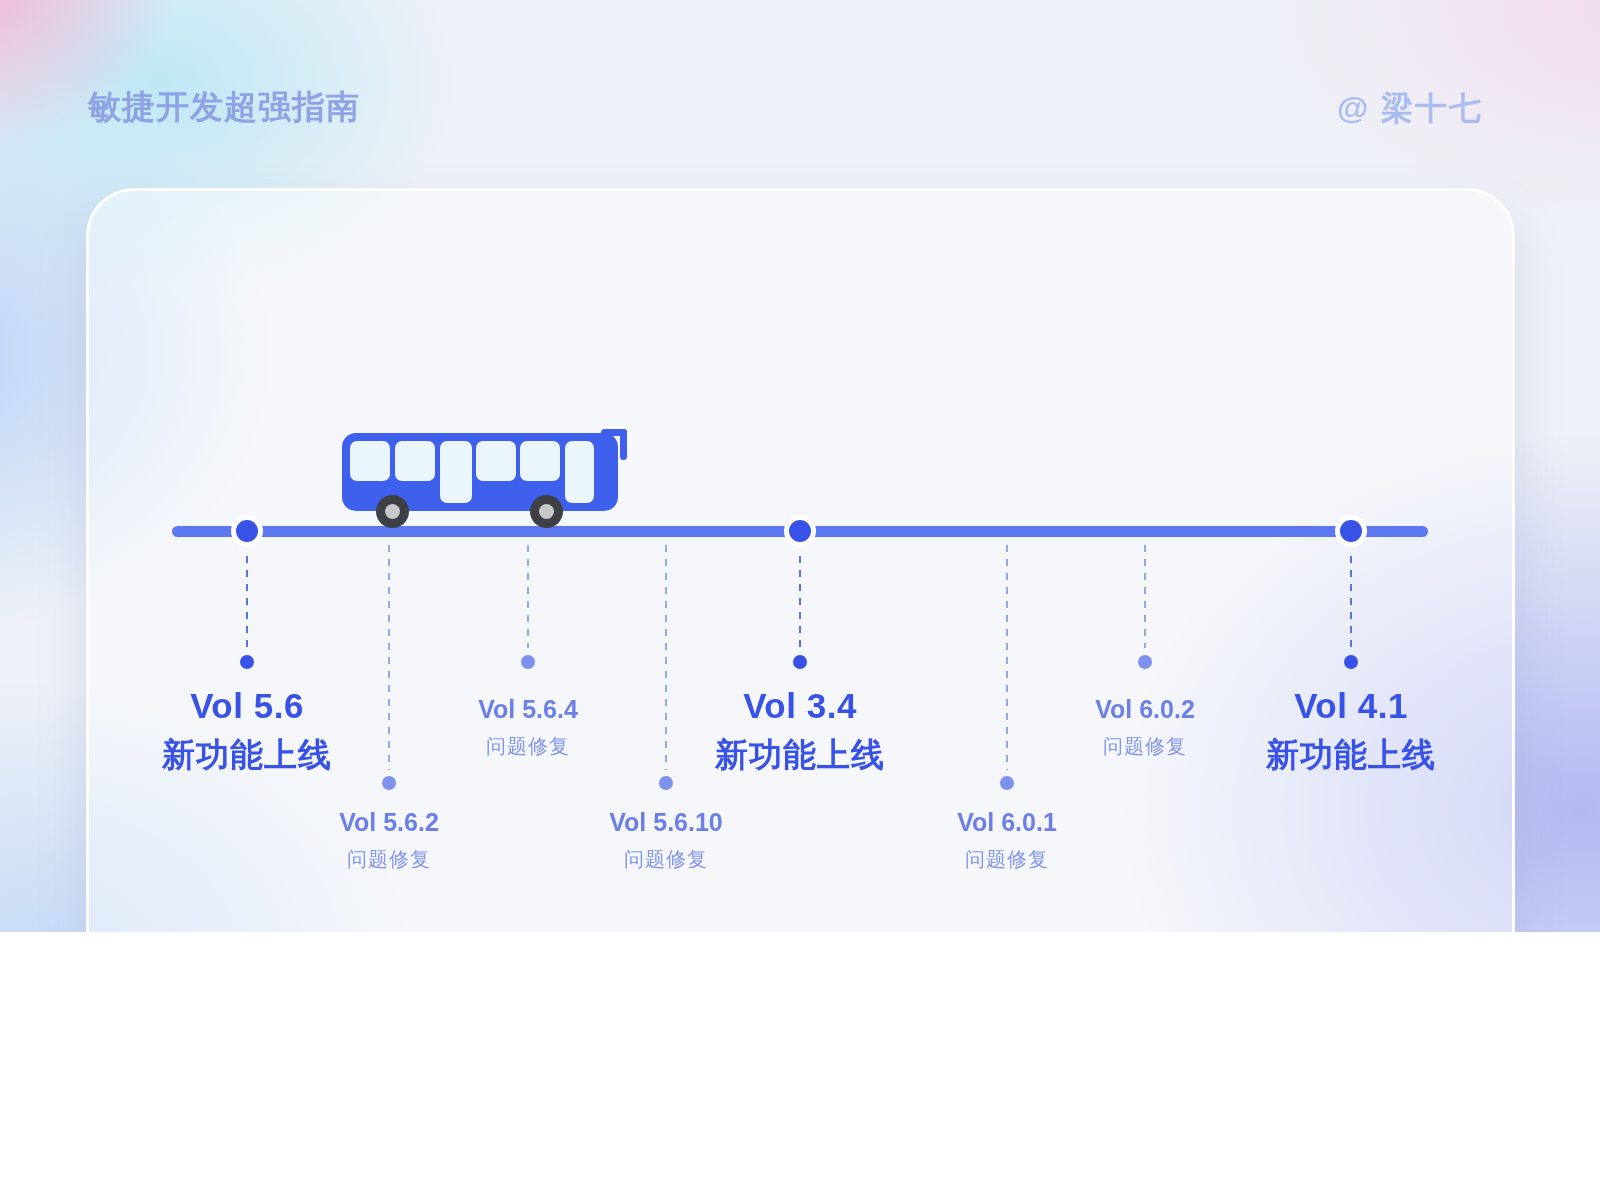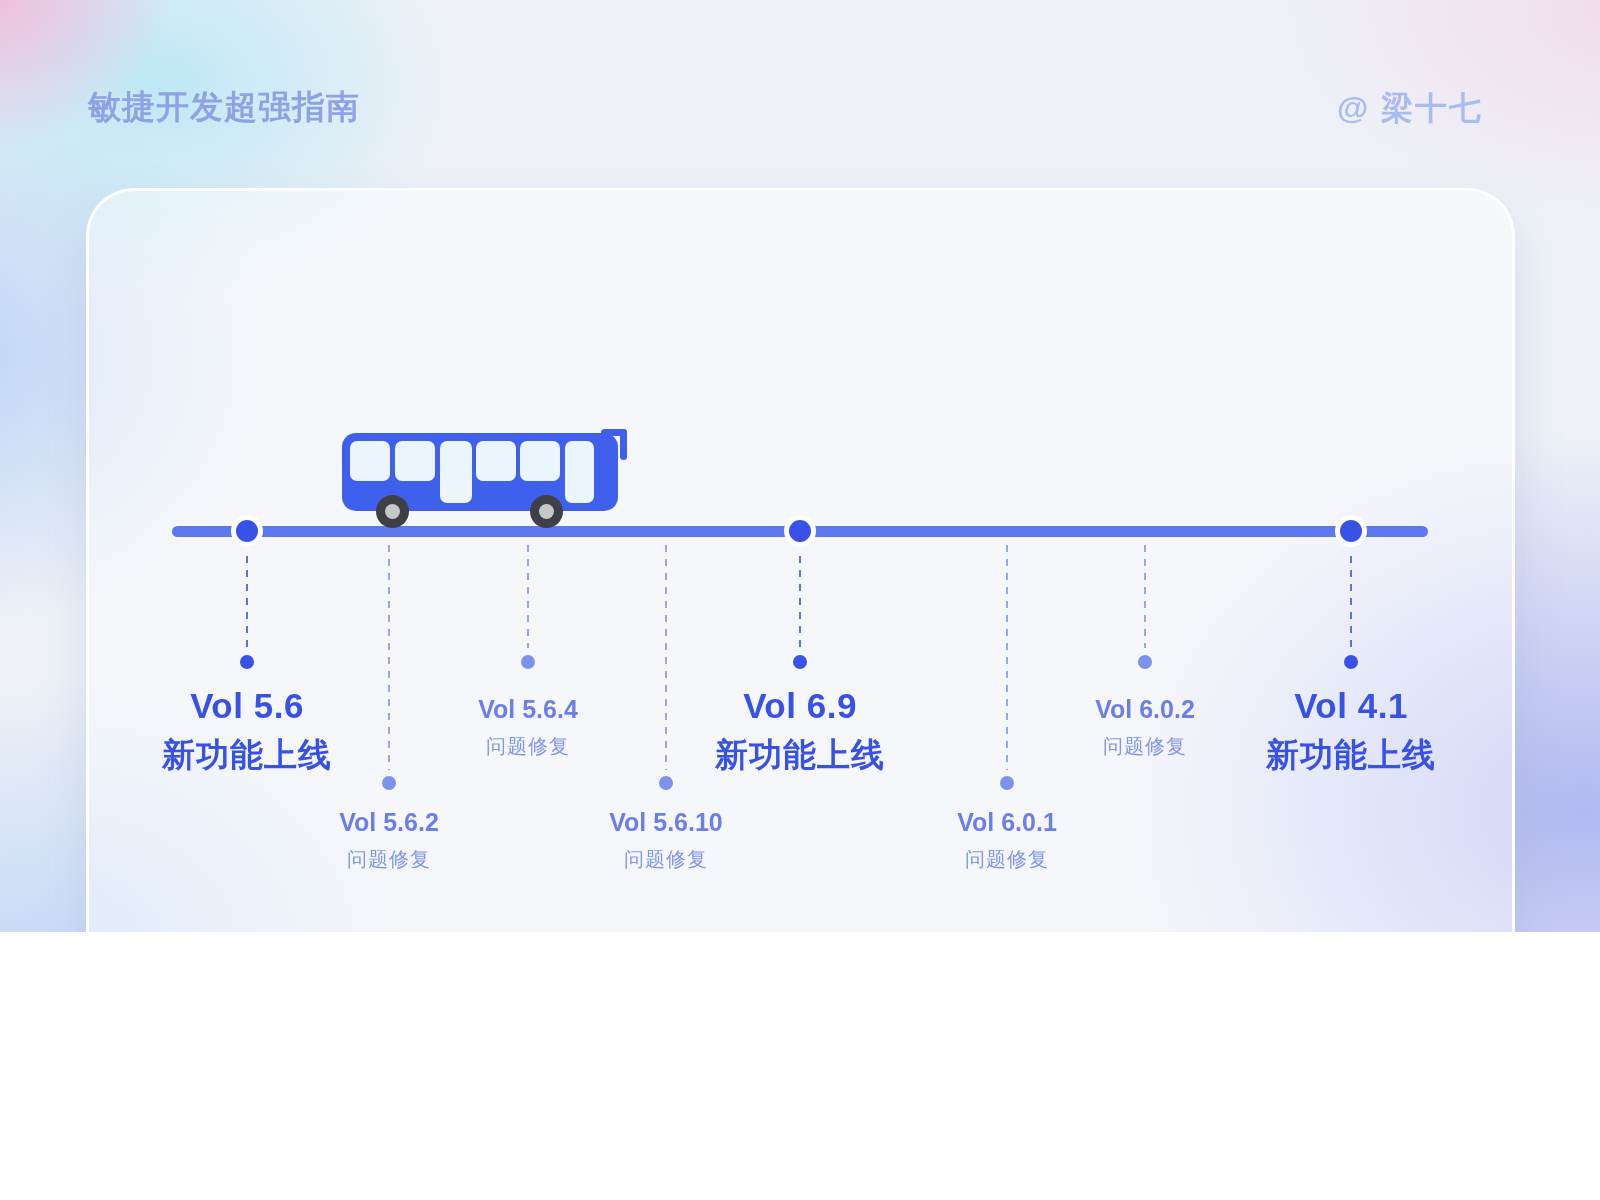--- a/index.html
+++ b/index.html
@@ -131,21 +131,21 @@
     <div class="labels">
       <div class="version">Vol 5.6.10</div>
       <div class="desc">问题修复</div>
     </div>
   </div>
         <div class="ti major high" style="left: 800px;">
     <div class="node"></div>
     <div class="dash"></div>
     <div class="end-dot"></div>
     <div class="labels">
-      <div class="version">Vol 6.9</div>
+      <div class="version">Vol 3.4</div>
       <div class="desc">新功能上线</div>
     </div>
   </div>
         <div class="ti minor low" style="left: 1007px;">
 
     <div class="dash"></div>
     <div class="end-dot"></div>
     <div class="labels">
       <div class="version">Vol 6.0.1</div>
       <div class="desc">问题修复</div>

